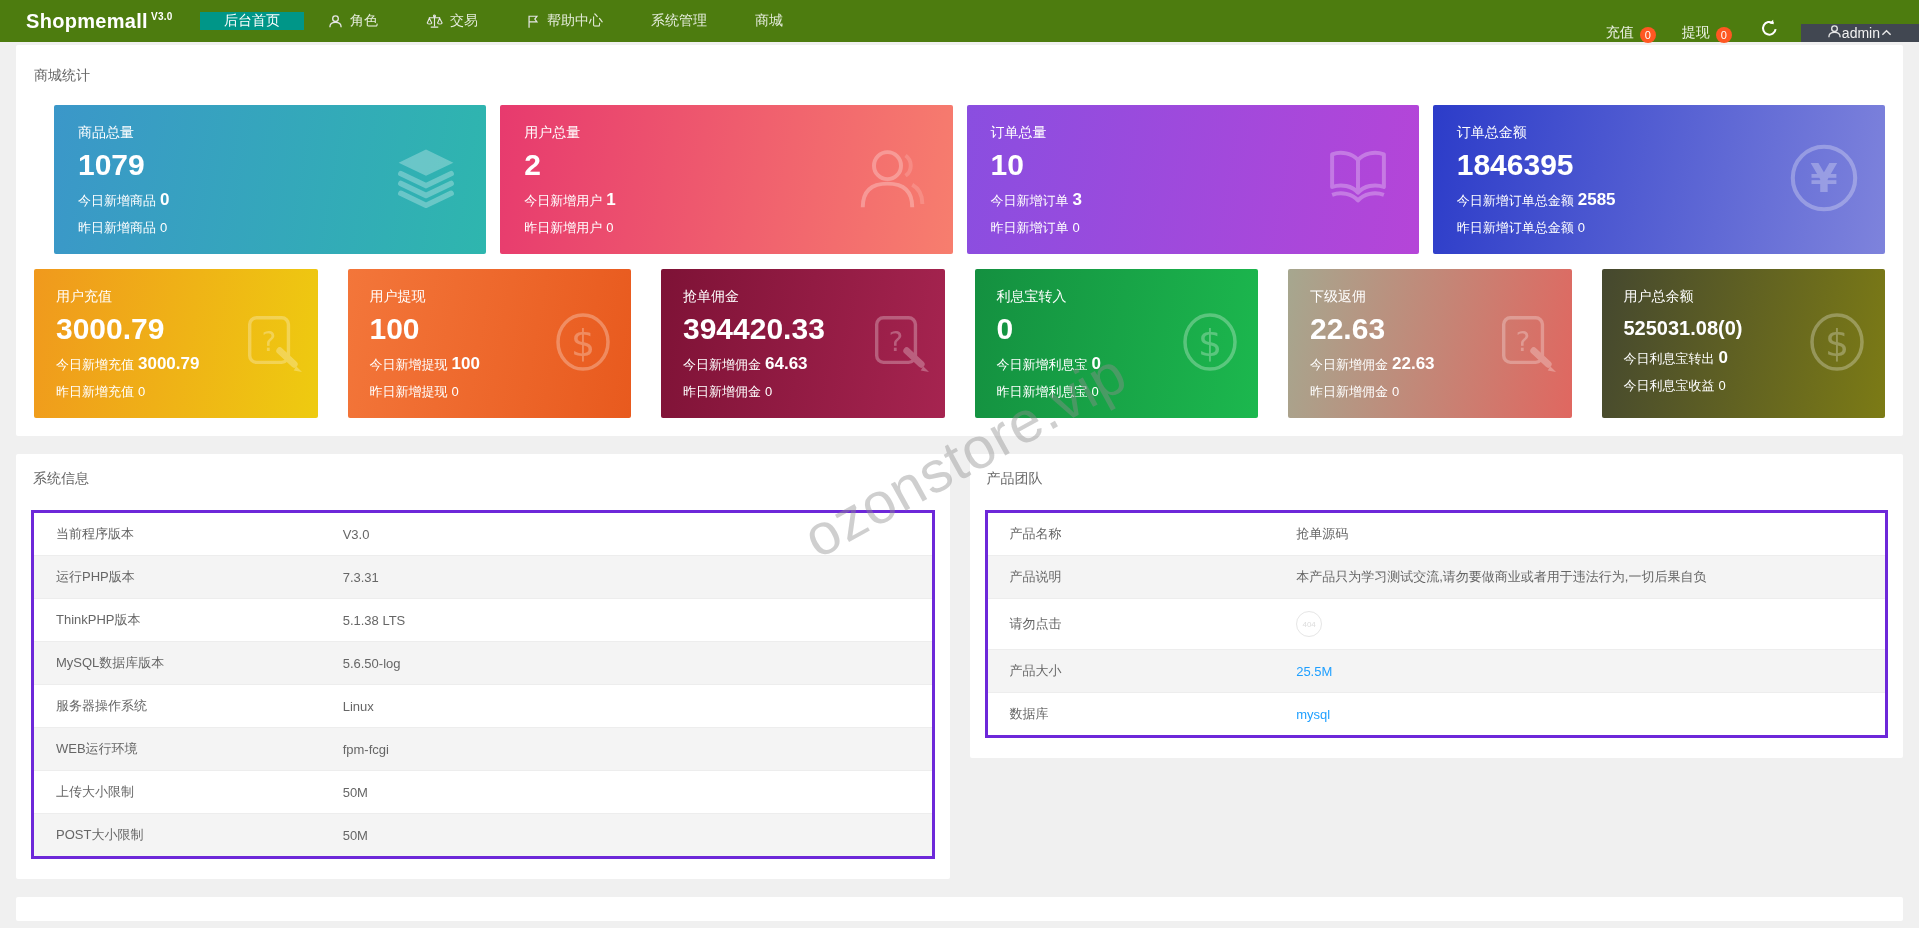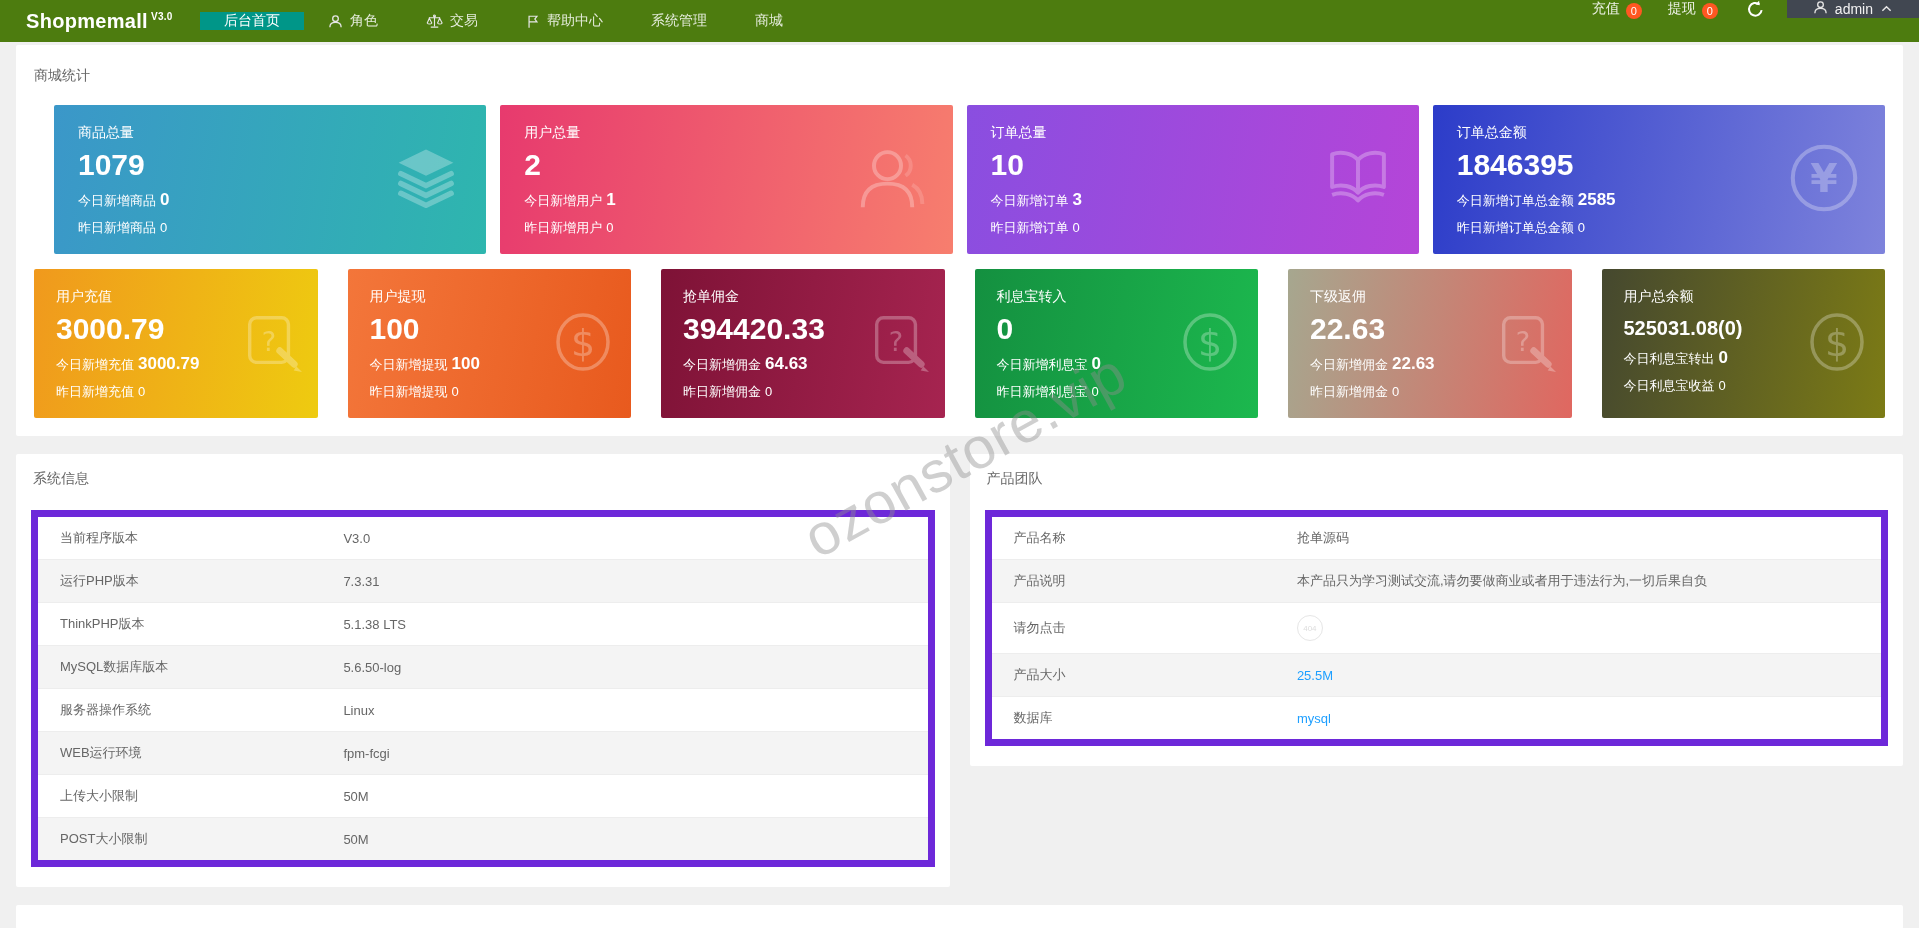--- a/index.html
+++ b/index.html
@@ -7,25 +7,25 @@
   body { background:#f0f0f0; font-family:"Liberation Sans","DejaVu Sans",sans-serif; position:relative; }
 
   
   .navbar { height:42px; background:#4d7c0f; display:flex; align-items:stretch; color:#f2f2f2; }
   .logo { width:200px; display:flex; align-items:center; padding-left:26px; color:#fff; font-size:20px; font-weight:bold; letter-spacing:.3px; }
   .logo sup { font-size:10px; font-weight:bold; margin-left:3px; transform:translateY(-5px); }
   .nav-items { display:flex; align-items:center; flex:1; }
   .nav-item { display:flex; align-items:center; gap:7px; padding:0 24px; font-size:14px; color:rgba(255,255,255,.85); cursor:pointer; }
   .nav-item.active { background:#009688; color:#fff; }
   .nav-item svg { display:block; }
-  .nav-right { display:flex; align-items:flex-start; }
+  .nav-right { display:flex; align-items:flex-end; }
   .nav-badge-item { position:relative; display:flex; align-items:center; padding:0 28px 0 20px; font-size:14px; color:rgba(255,255,255,.9); cursor:pointer; }
   .badge { position:absolute; top:3px; right:6px; background:#FF5722; color:#fff; font-size:11px; height:16px; line-height:16px; min-width:16px; text-align:center; padding:0 4px; border-radius:8px; }
   .nav-refresh { display:flex; align-items:center; padding:0 22px; cursor:pointer; }
-  .nav-admin { display:flex; align-items:center; gap:7px; padding:0 26px; font-size:14px; background:#414751; cursor:pointer; }
+  .nav-admin { display:flex; align-items:center; padding:0 26px; font-size:14px; background:#414751; cursor:pointer; }
 
   
   .main { padding:3px 16px 0 16px; position:relative; }
   .card { background:#fff; border-radius:2px; }
   .card-title { font-size:14px; color:#666; }
 
   .stats-card { padding:22px 18px 18px 18px; margin-bottom:18px; }
   .stats-card .card-title { margin-bottom:20px; }
   .tile-row1 { display:grid; grid-template-columns:repeat(4,1fr); gap:14px; margin-bottom:15px; }
   .tile-row2 { display:grid; grid-template-columns:repeat(6,1fr); gap:30px; }
@@ -36,21 +36,21 @@
   .tile-sub { font-size:13px; margin-top:9px; white-space:nowrap; }
   .tile-sub b { font-size:17px; margin-left:4px; }
   .tile-sub .plain { font-size:13px; margin-left:4px; }
   .tile-icon { position:absolute; right:24px; top:50%; transform:translateY(-50%); opacity:.28; }
   .tile-row2 .tile { padding:19px 22px; }
   .tile-row2 .tile-icon { right:16px; }
 
   .bottom-row { display:flex; gap:20px; align-items:flex-start; }
   .info-card { flex:1; padding:16px 15px 20px 15px; }
   .info-card .card-title { margin-bottom:22px; padding-left:2px; }
-  .info-table { width:100%; border-collapse:collapse; border:7px solid #6d28d9; font-size:13px; color:#666; }
+  .info-table { width:100%; border-collapse:collapse; border:3px solid #6d28d9; font-size:13px; color:#666; }
   .info-table td { padding:12px 22px; border-bottom:1px solid #ededed; }
   .info-table tr:last-child td { border-bottom:none; }
   .info-table tr:nth-child(even) { background:#f4f4f4; }
   .info-table td.lbl { width:32%; }
   a.tbl-link { color:#1E9FFF; text-decoration:none; cursor:pointer; }
   .ver-num { margin-right:38px; }
   .badge-404 { display:inline-flex; align-items:center; justify-content:center; width:26px; height:26px; border:1px solid #e6e6e6; border-radius:50%; color:#ddd; font-size:8px; cursor:pointer; }
 
   .footer-strip { height:24px; background:#fff; margin-top:18px; border-radius:2px; }
 

